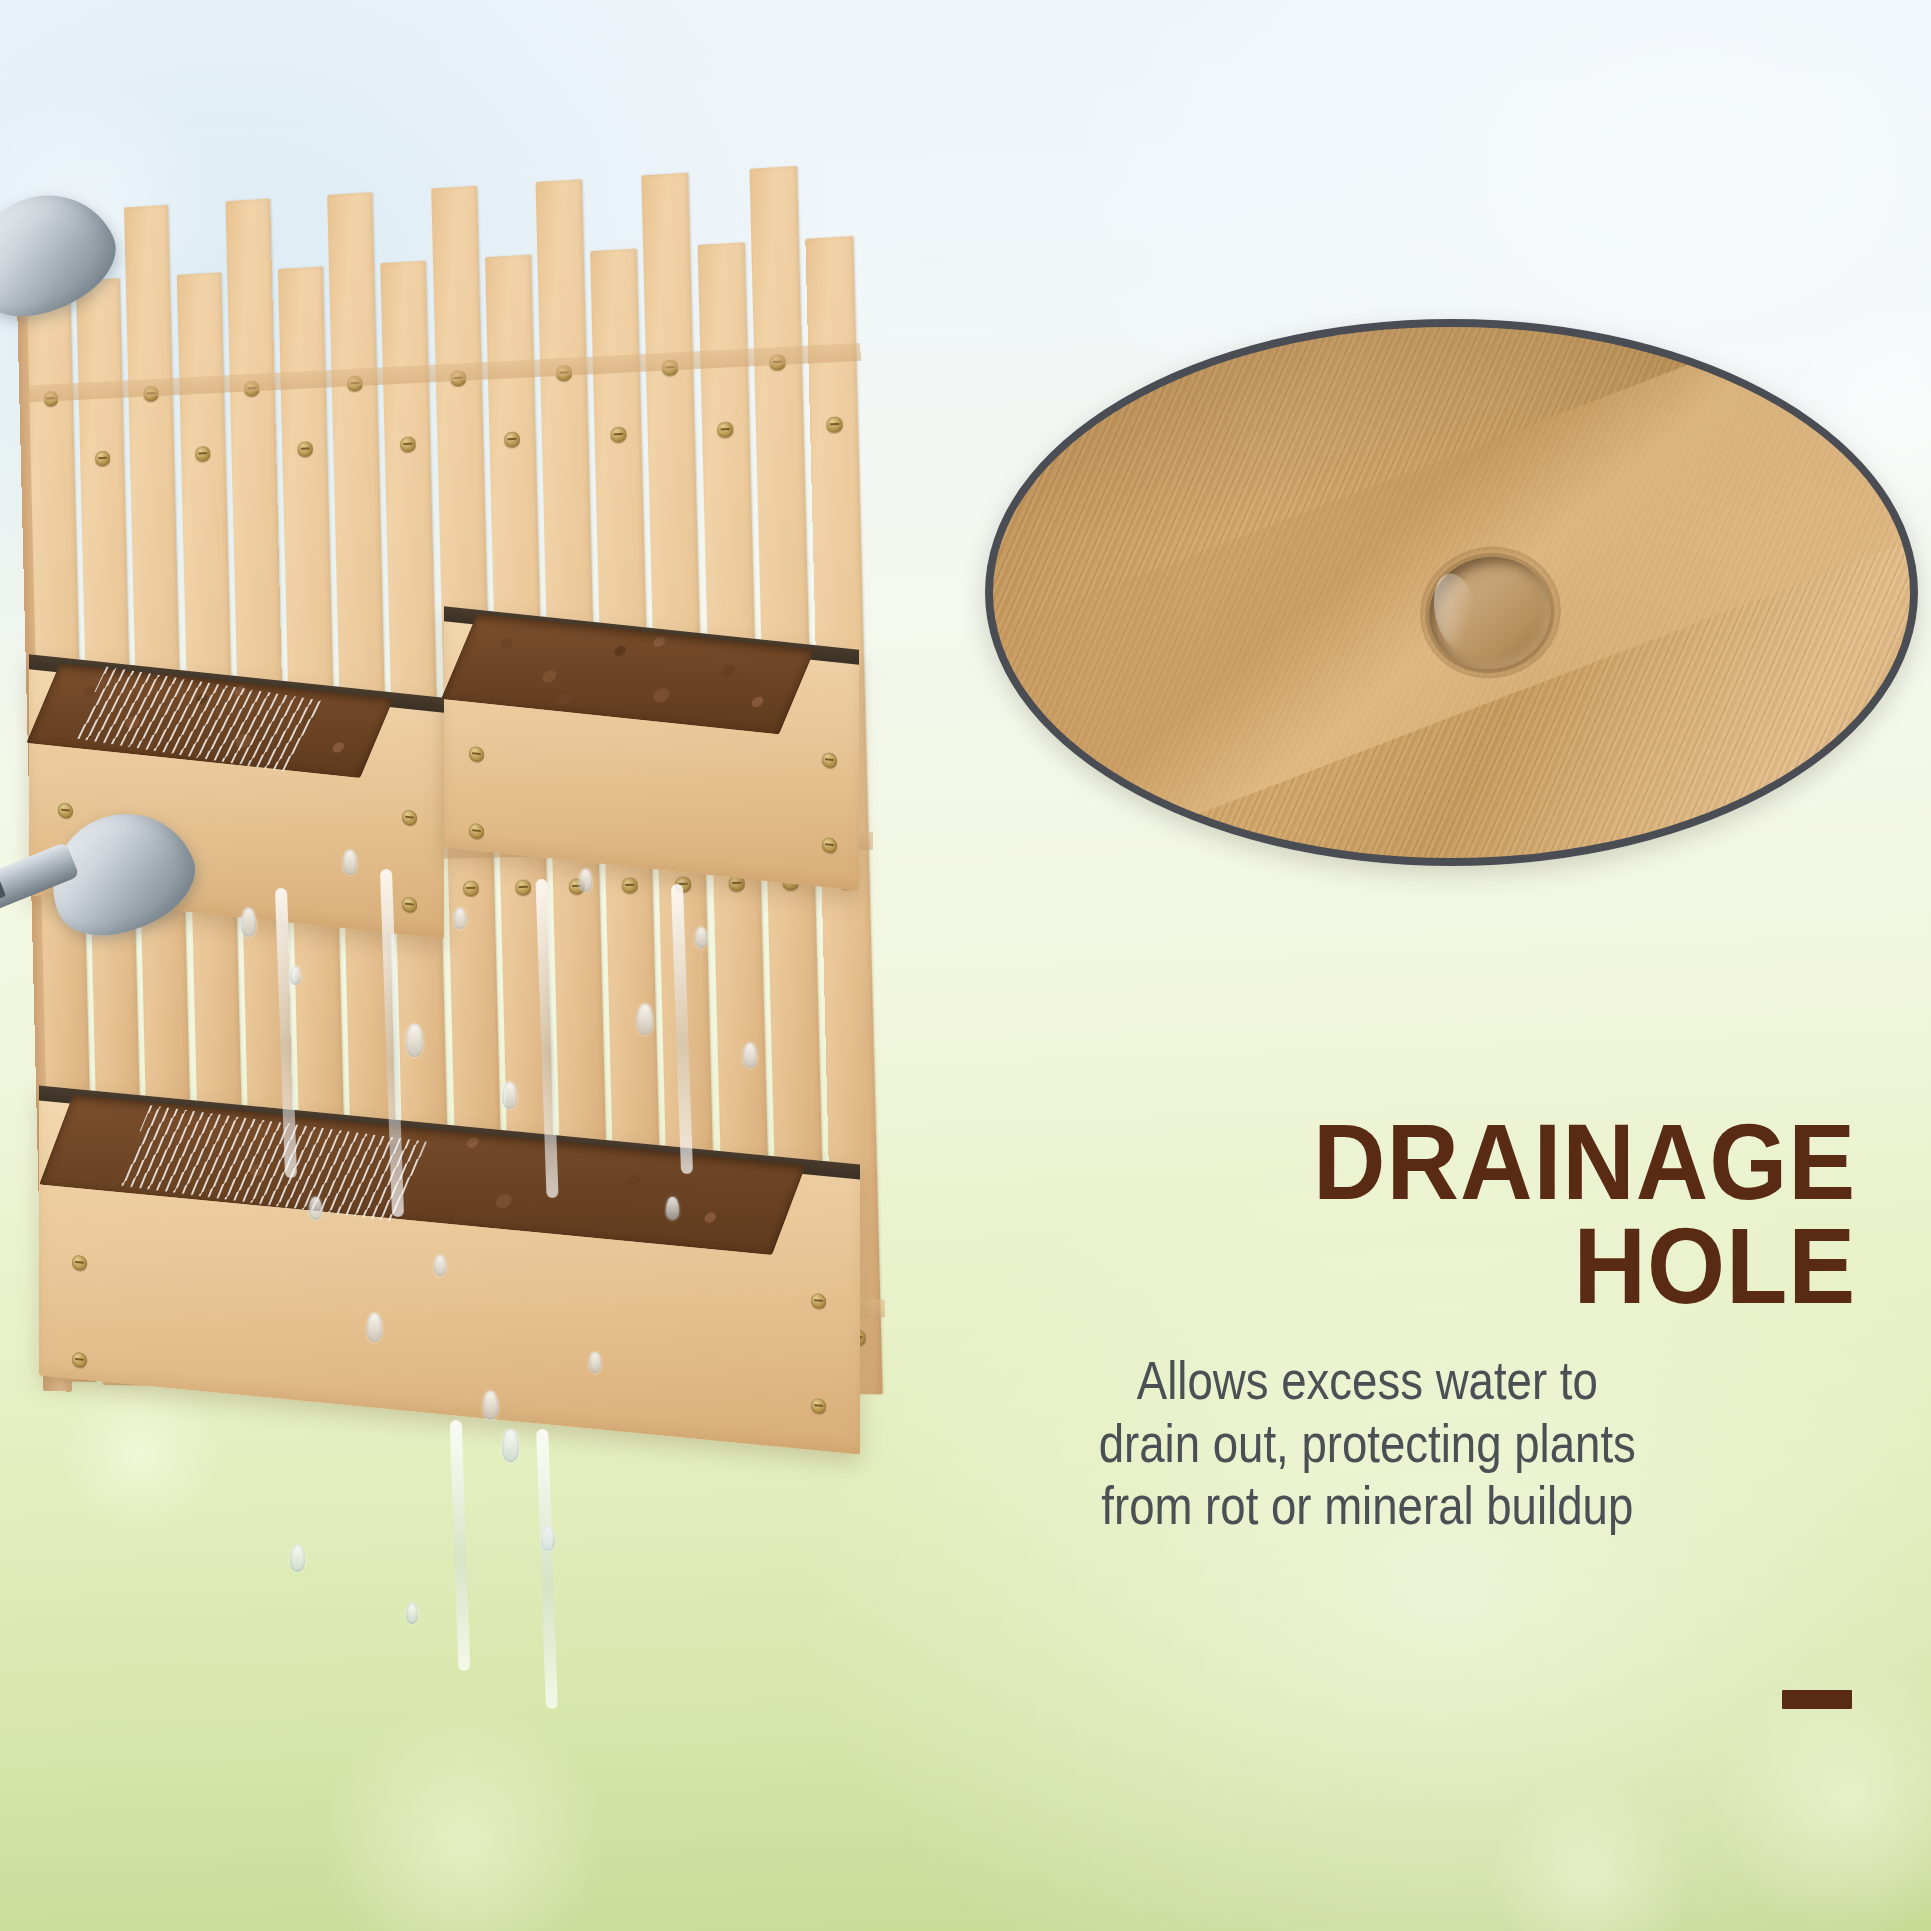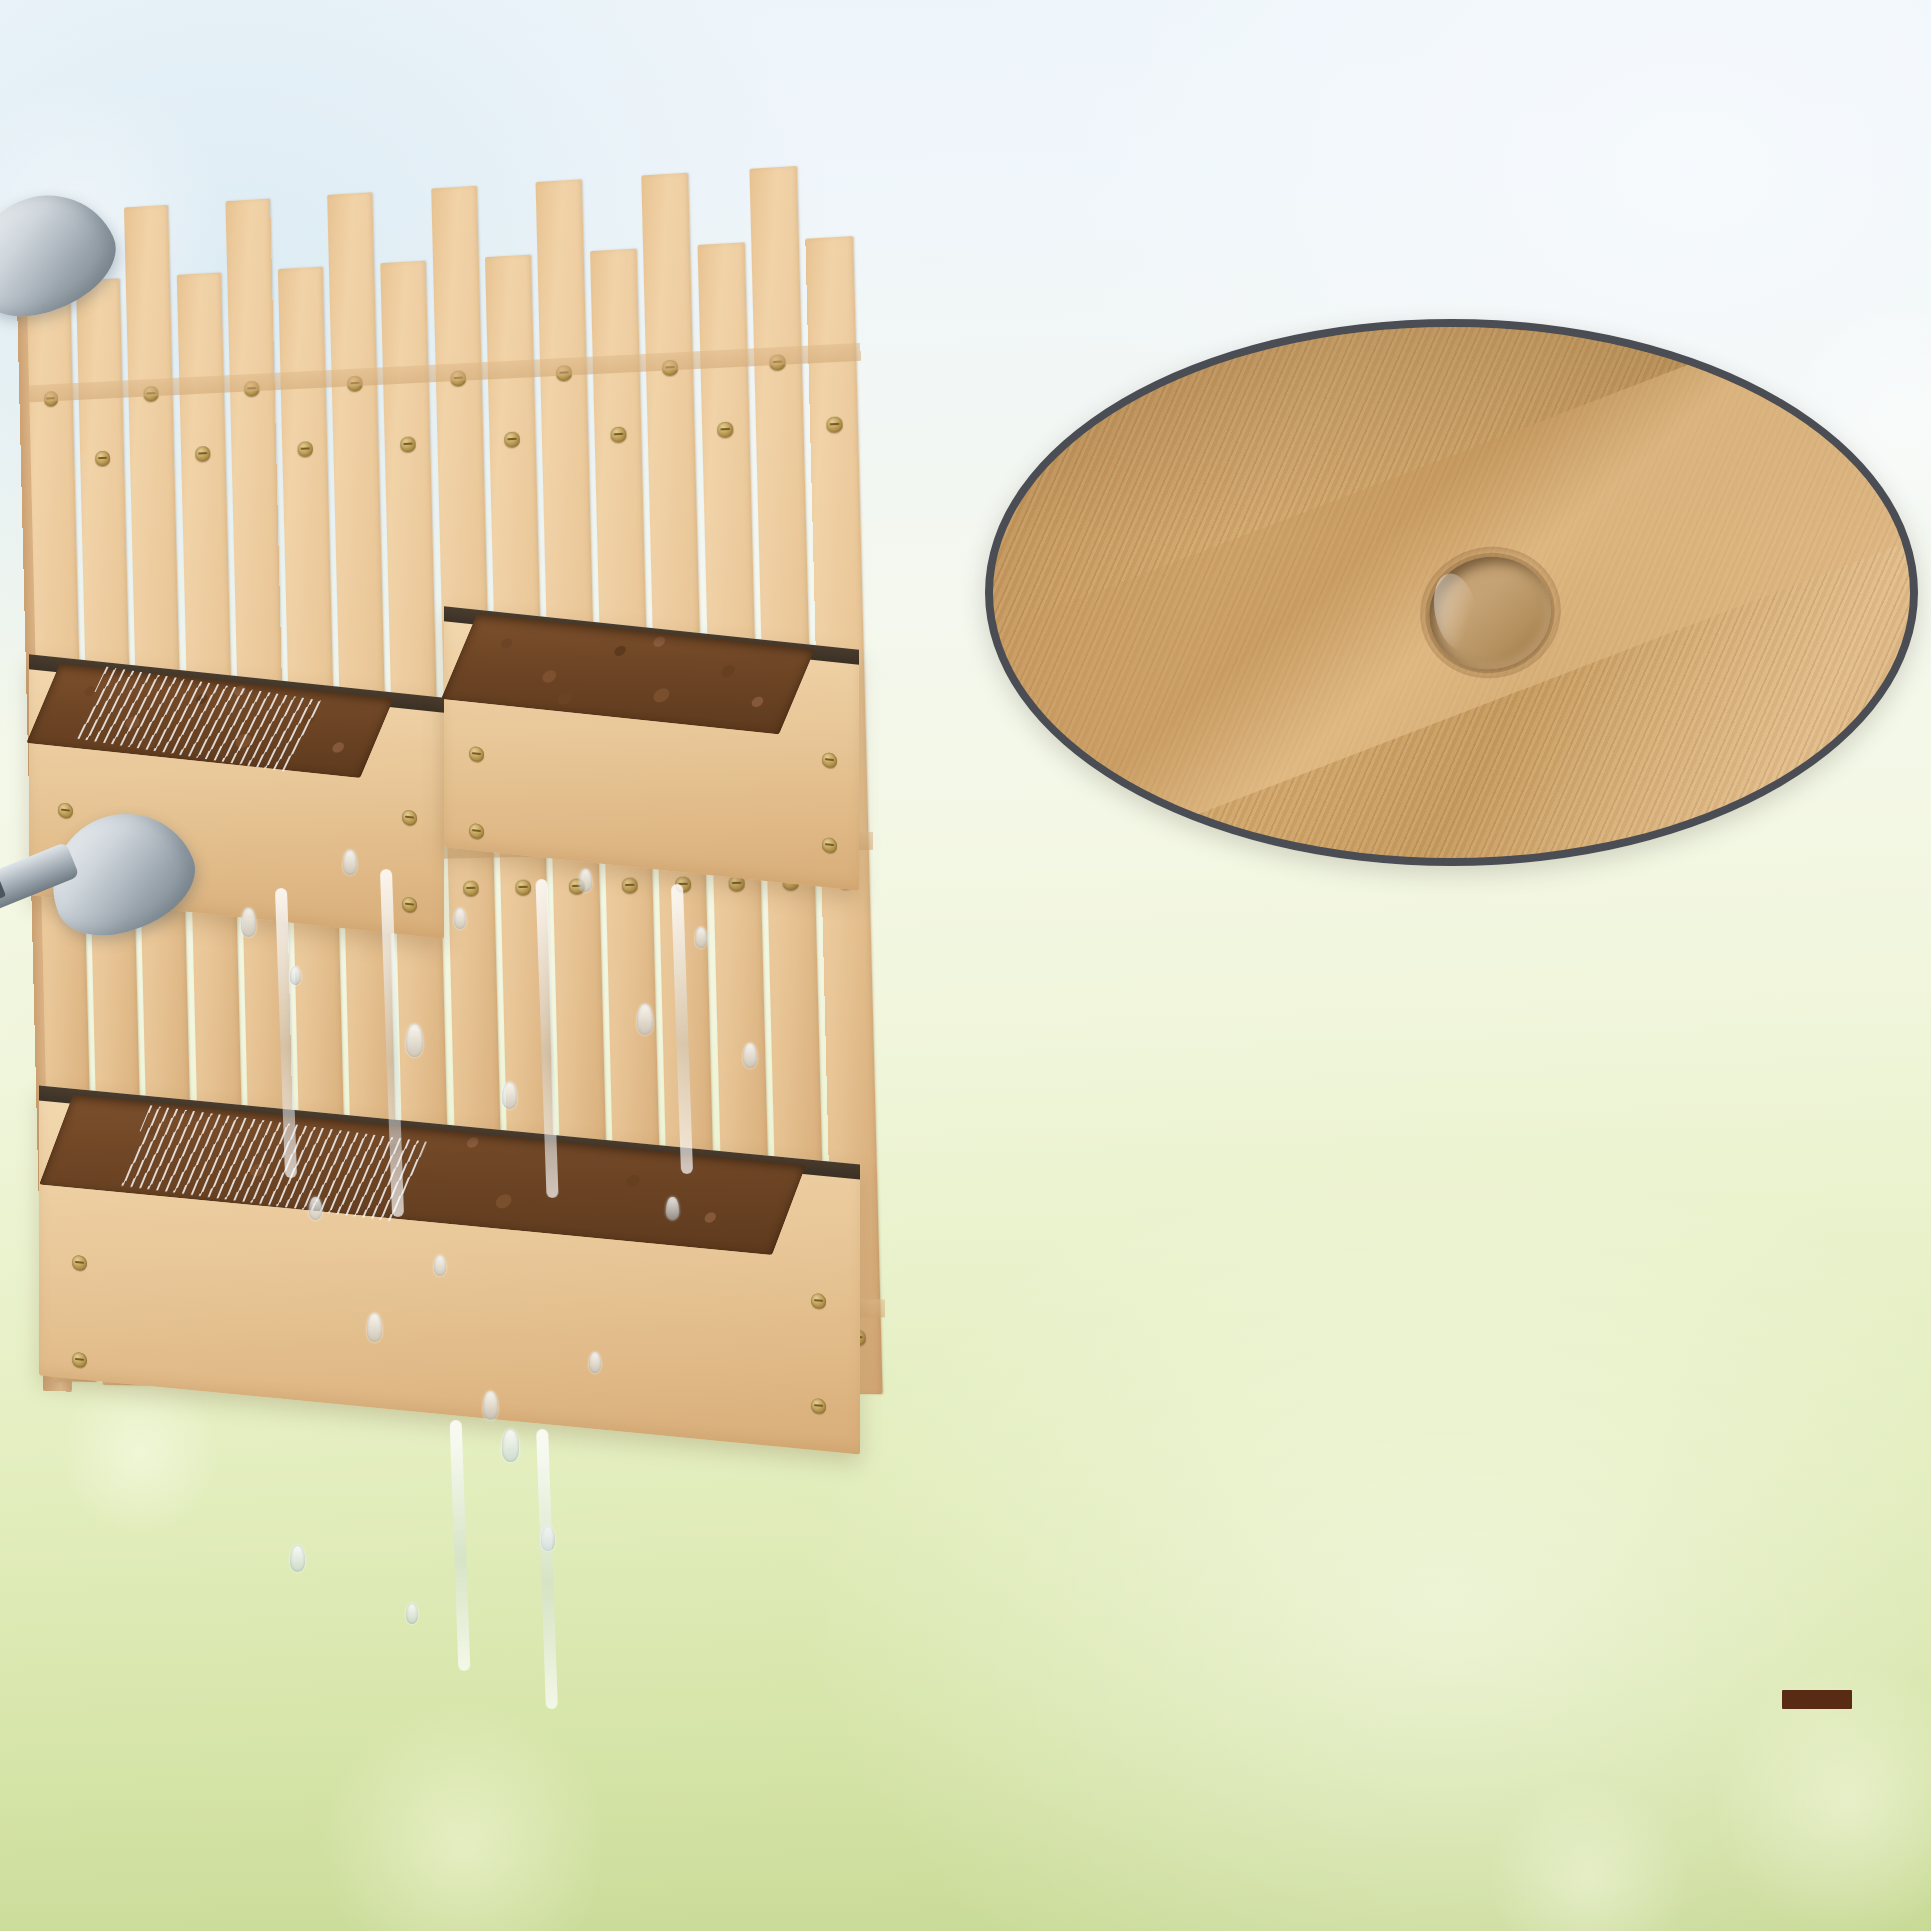--- a/index.html
+++ b/index.html
@@ -390,16 +390,23 @@
   </div>
 
   <div id="detail-inset">
     <div class="inset-grain"></div>
     <div class="inset-shadow-top"></div>
     <div class="inset-edge-band"></div>
     <div class="hole-ring"></div>
     <div id="drainage-hole"></div>
   </div>
 
+  <div id="text-block">
+    <h1 id="headline">DRAINAGE
+HOLE</h1>
+    <p id="subtext">Allows excess water to
+drain out, protecting plants
+from rot or mineral buildup</p>
+  </div>
   <div id="accent-dash"></div>
 
 </div>
 
 
 </body></html>

